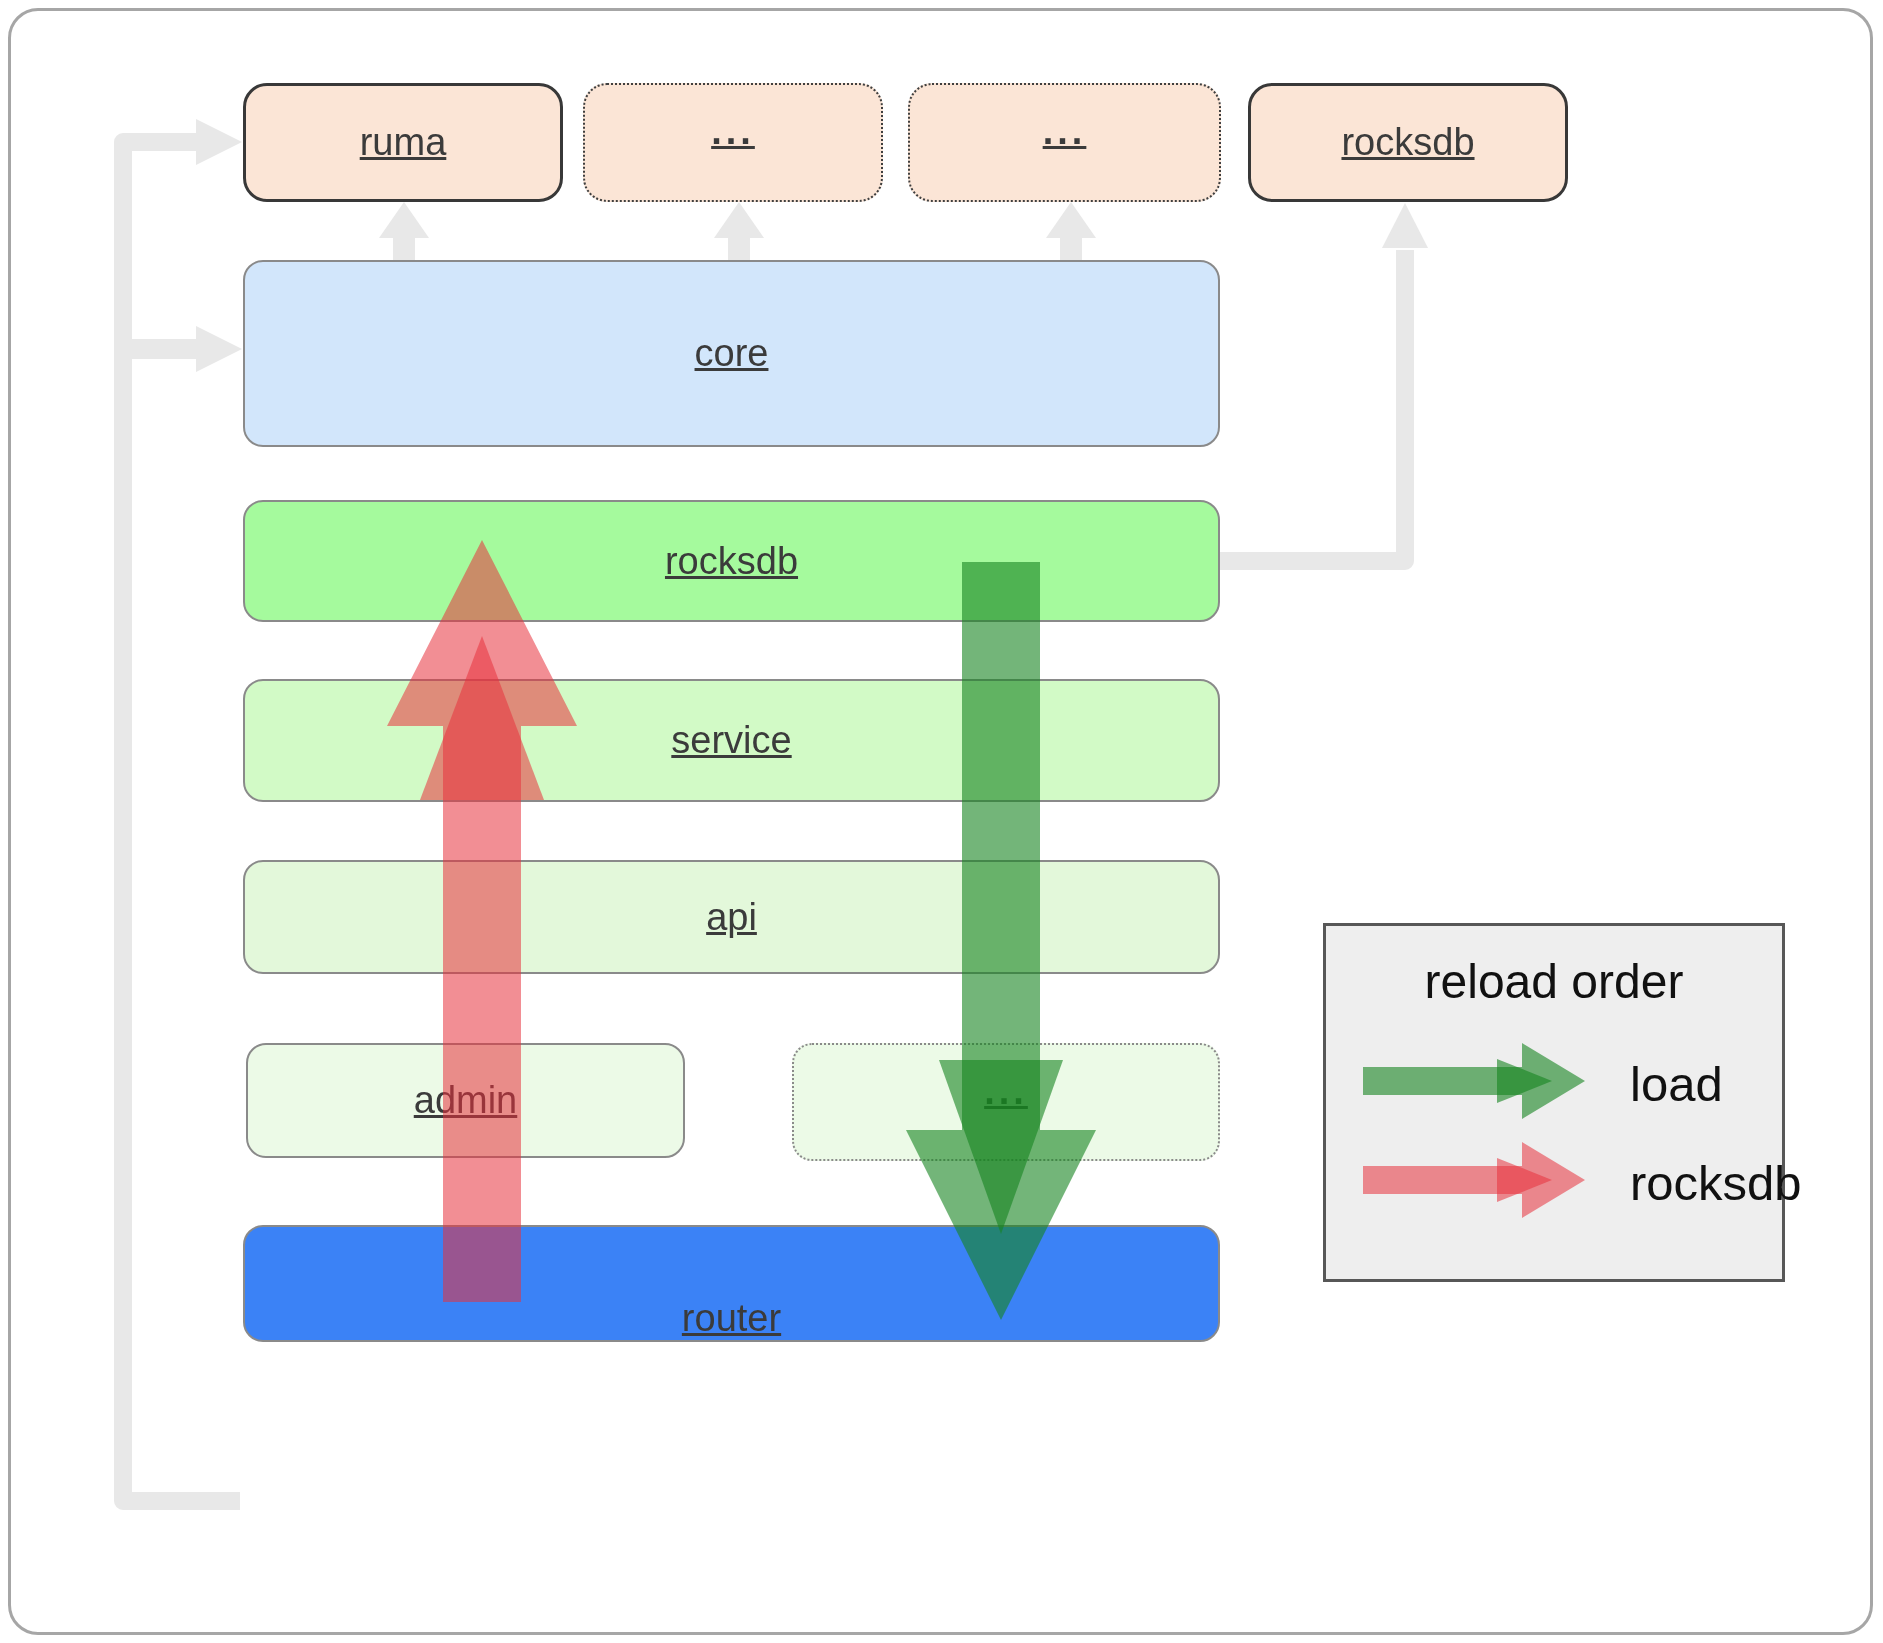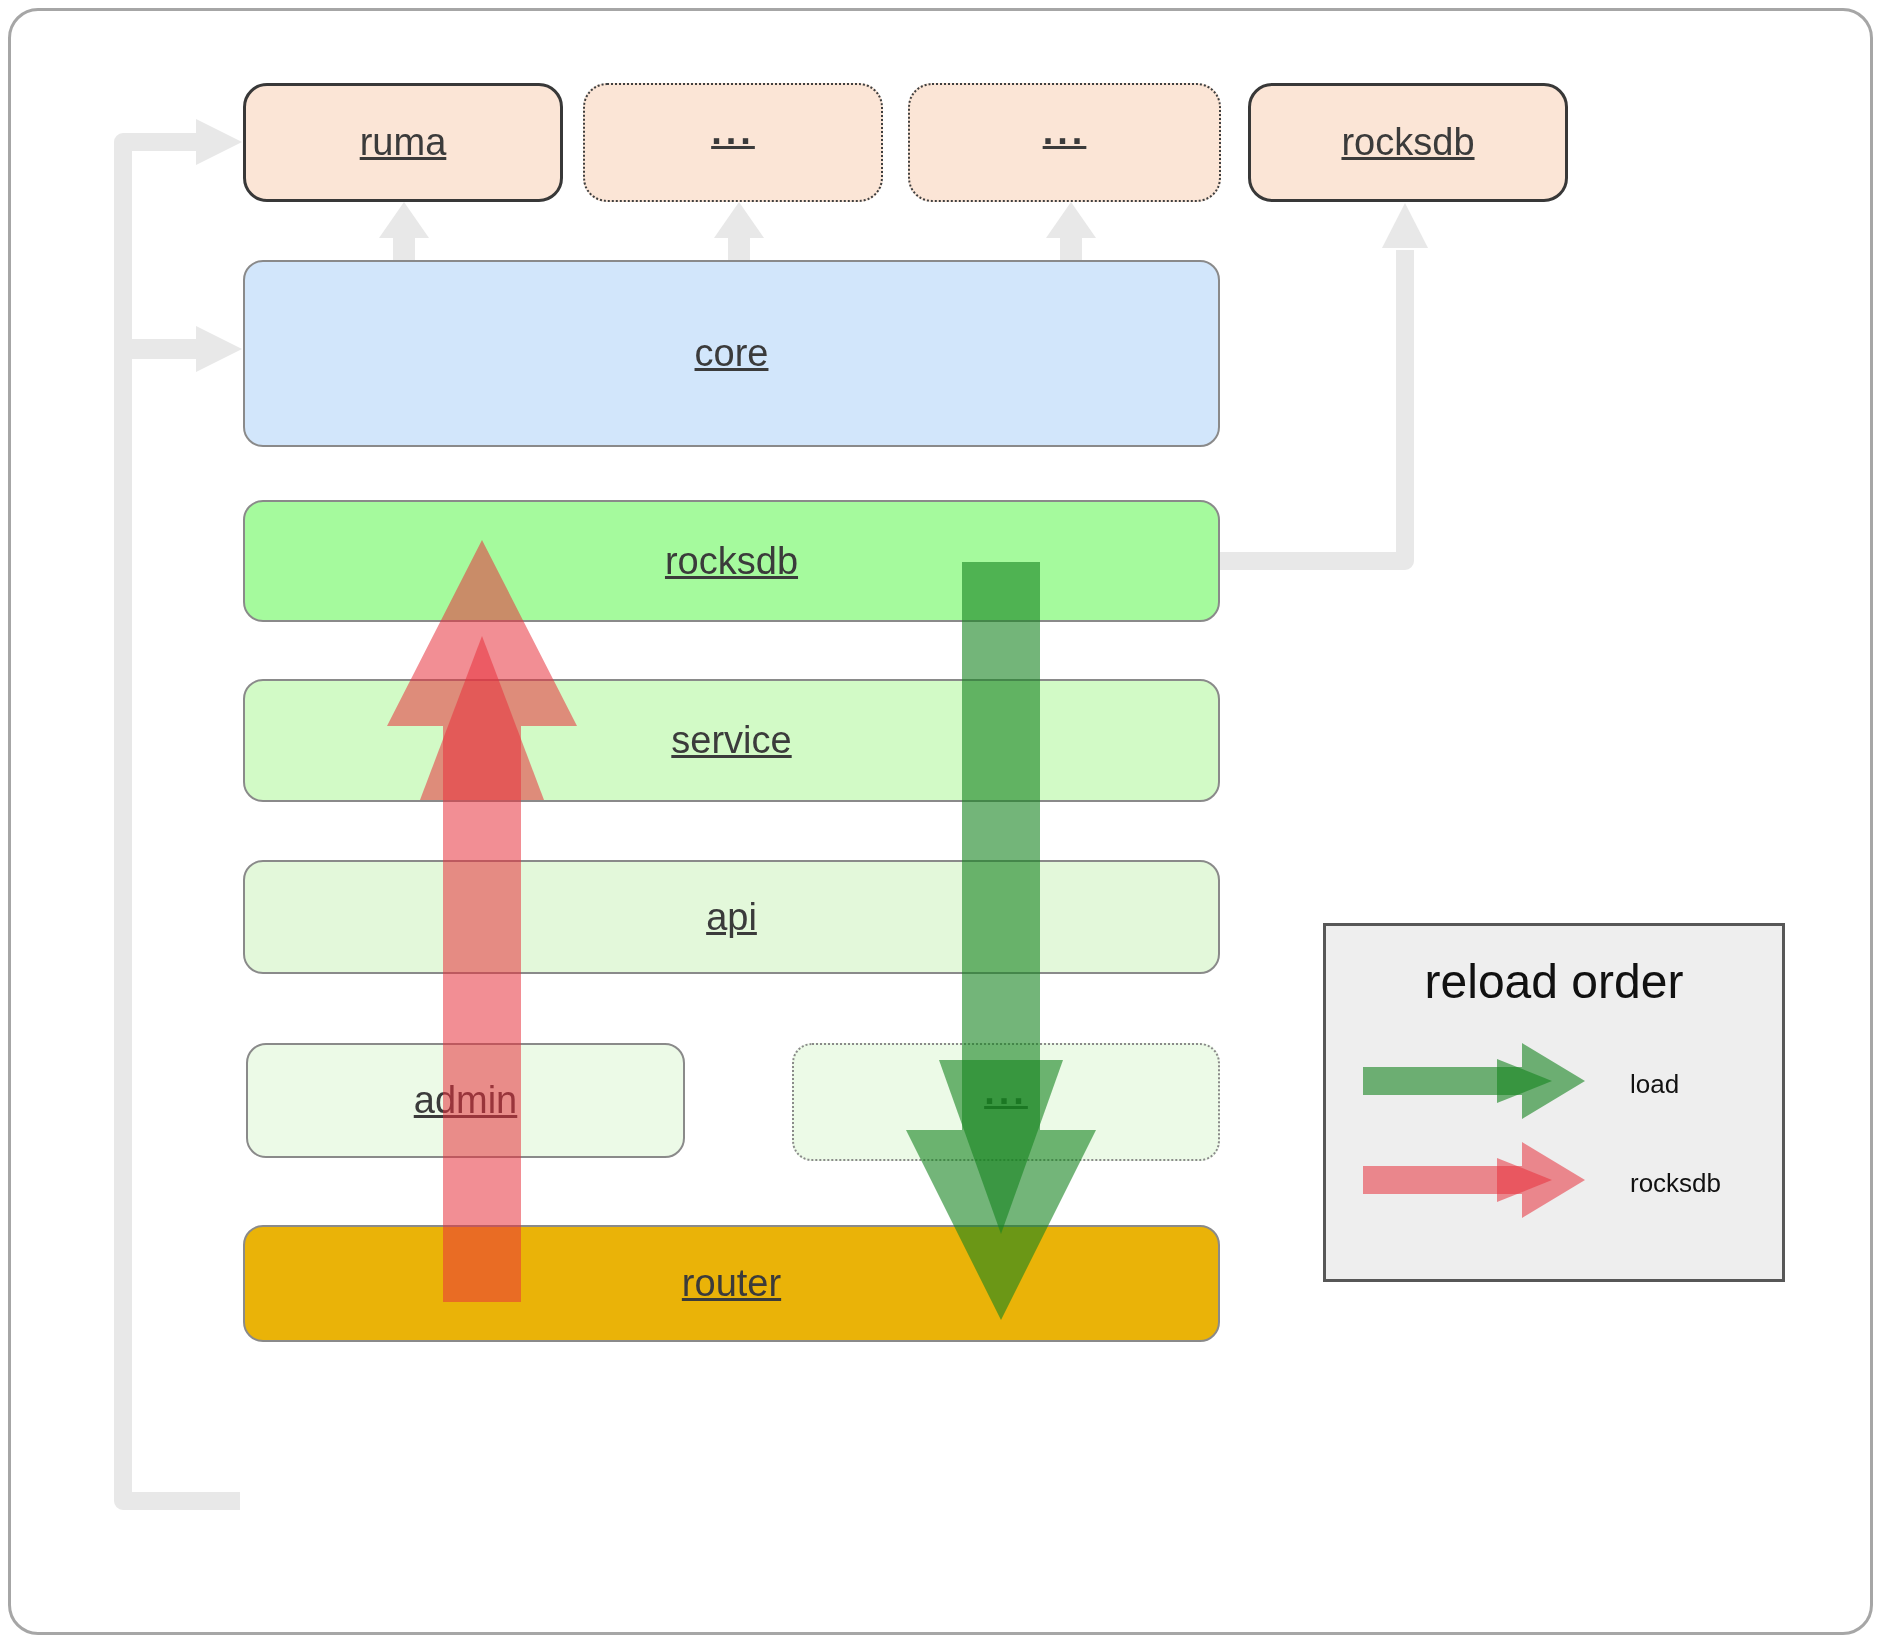--- a/index.html
+++ b/index.html
@@ -28,36 +28,36 @@
   .dots .lbl{font-weight:700;letter-spacing:4px;transform:translateY(-11px);}
   .dep{background:#fbe5d6;border-radius:24px;}
   .dep-solid{border:3px solid #383838;}
   .dep-dotted{border:2px dotted #3f3f3f;}
   .n-core{background:#d2e6fb;}
   .n-database{background:#a5fa9d;}
   .n-service{background:#d2fac6;}
   .n-api{background:#e3f8da;}
   .n-admin{background:#ecfae7;}
   .n-more{background:#ecfae7;border:2px dotted #8a8a8a;}
-  .n-router{background:#eab308;}
+  .n-router{background:#3b82f6;align-items:flex-end;}
   .n-conduwuit{
     background:#0a4d9a;border:3px solid #0b1524;color:#ffffff;
   }
   .legend{
     position:absolute;left:1323px;top:923px;width:462px;height:359px;
     box-sizing:border-box;background:#eeeeee;border:3px solid #575757;
     z-index:2;
   }
   .legend-title{
     position:absolute;left:0;right:0;top:28px;
     text-align:center;font-size:48px;color:#111111;white-space:nowrap;
   }
   .legend-label{
     position:absolute;left:304px;transform:translateY(-50%);
-    font-size:26px;color:#111111;white-space:nowrap;
+    font-size:49px;color:#111111;white-space:nowrap;
   }
   .legend-label.load{top:158px;}
   .legend-label.unload{top:257px;}
   .flow{pointer-events:none;}
 </style>
 </head>
 <body>
 
 <div class="stage">
 

